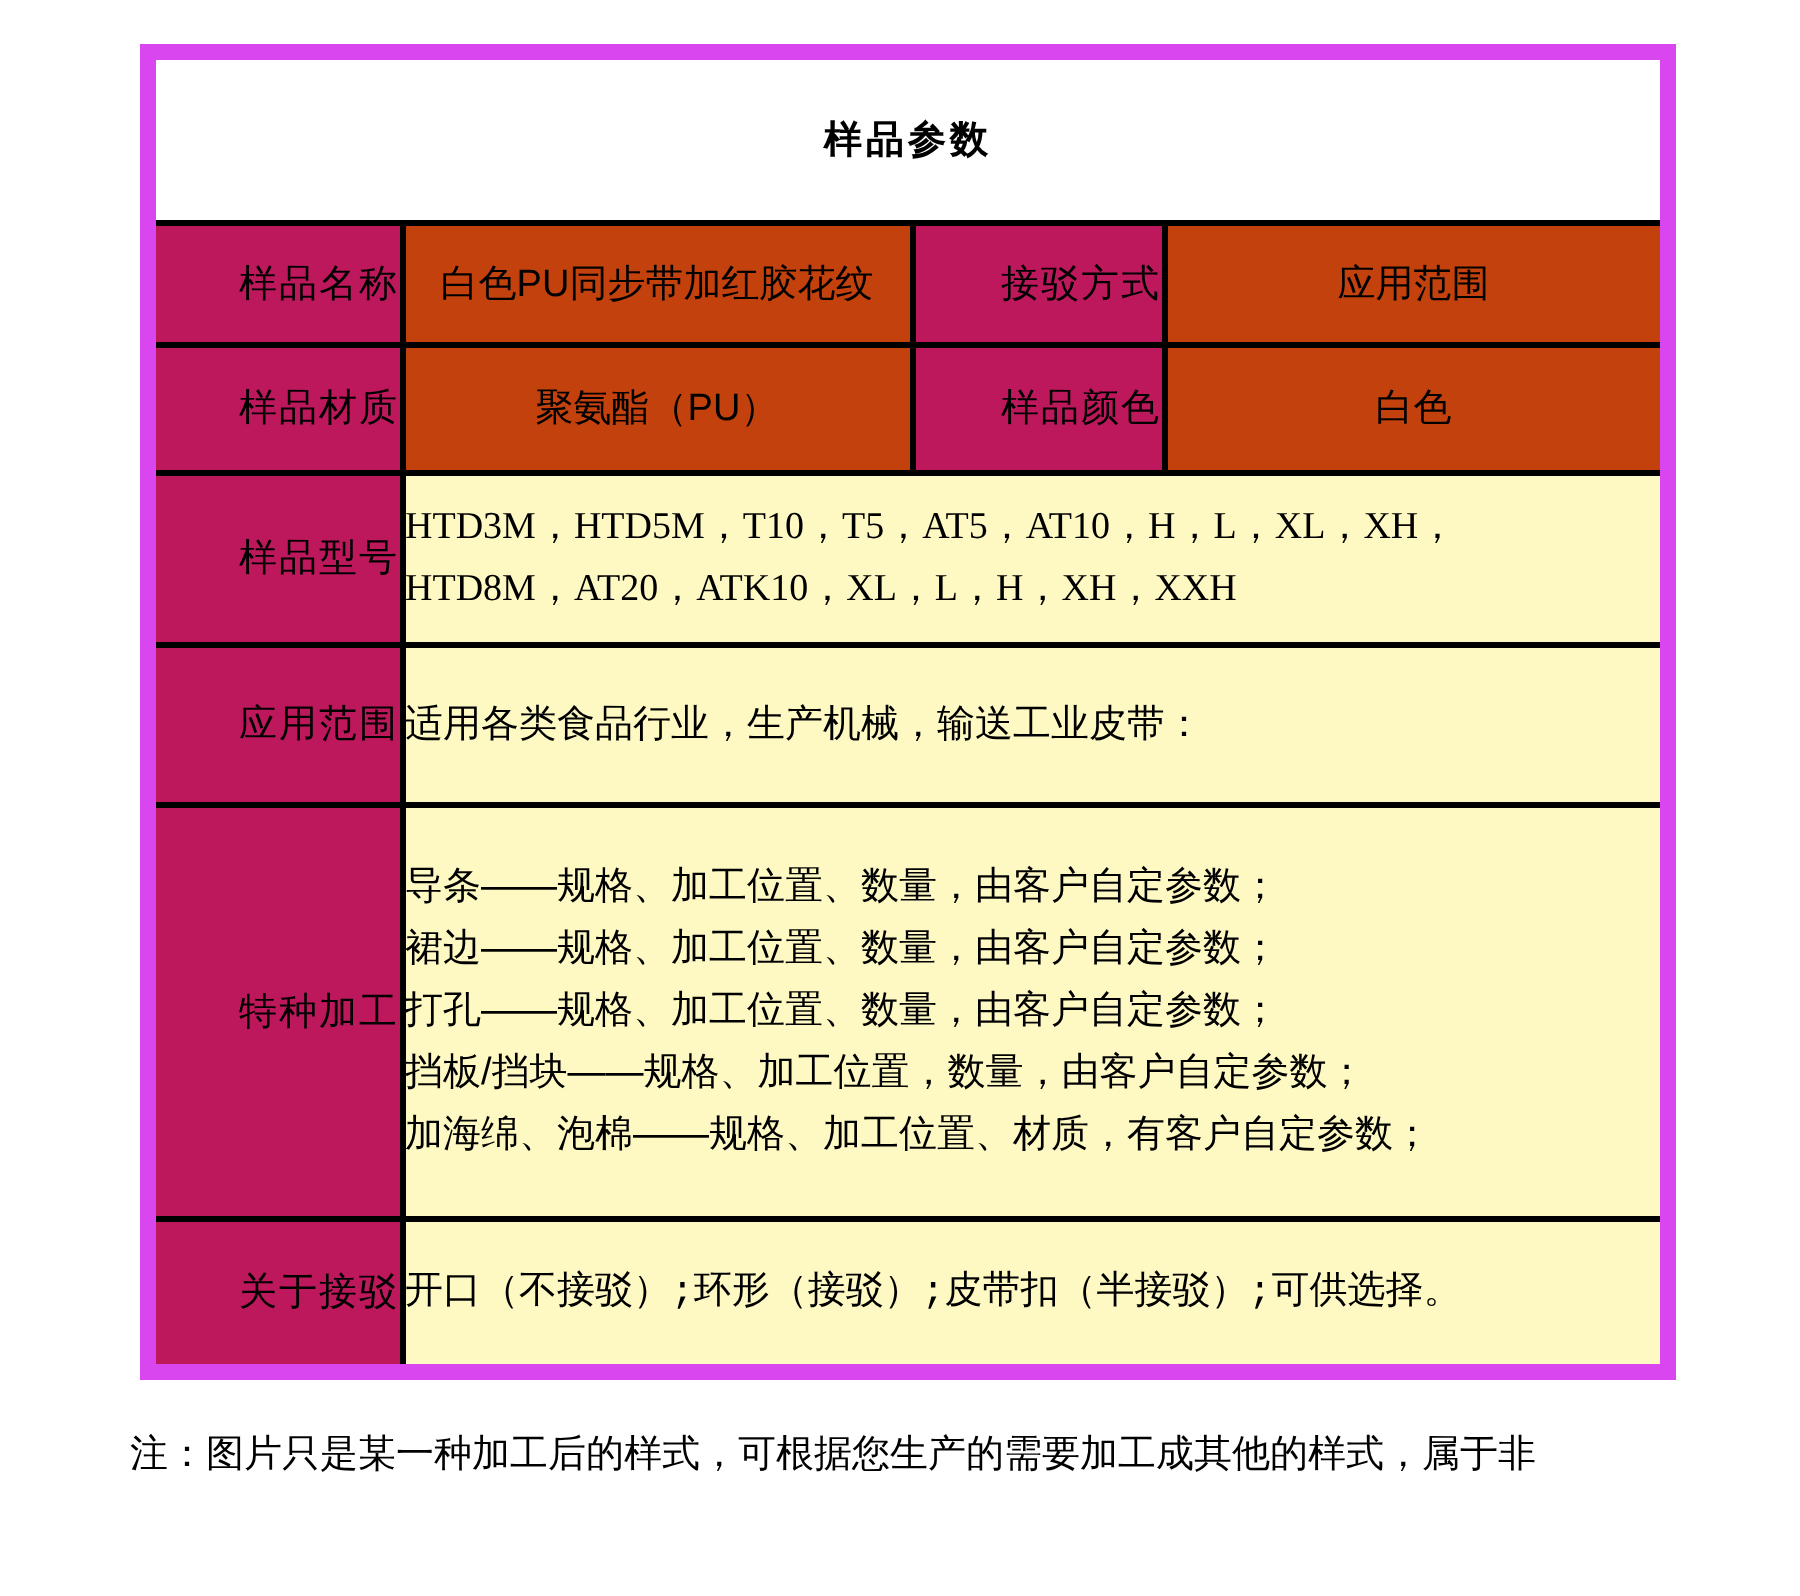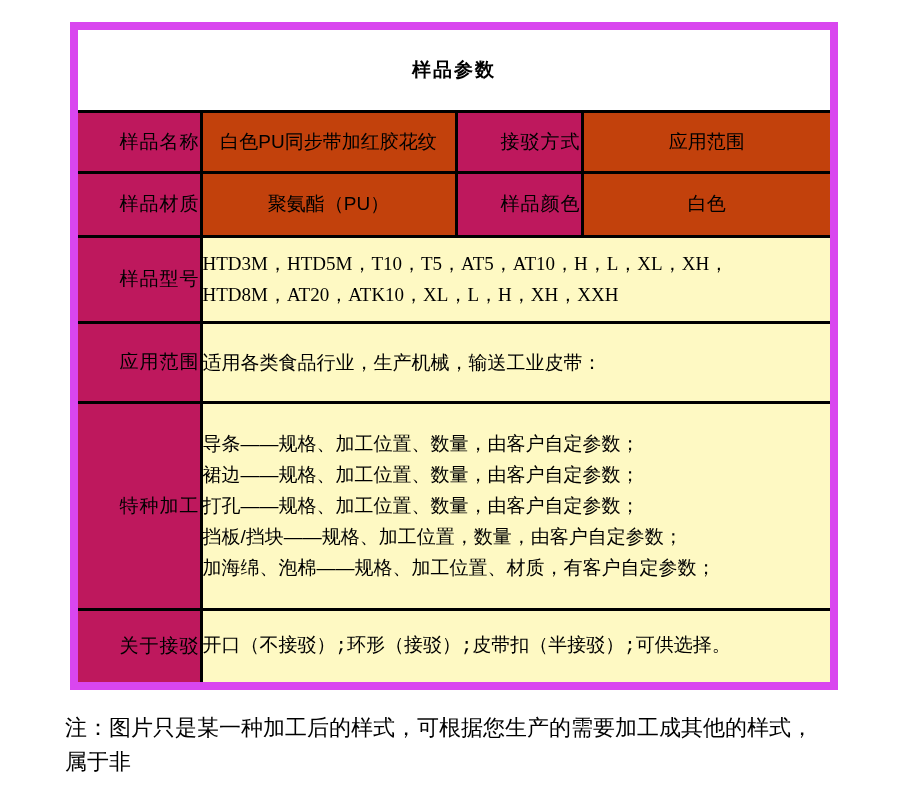--- a/index.html
+++ b/index.html
@@ -56,21 +56,21 @@
     line-height: 31px;
   }
   tr.r-pair-1 { height: 61px; }
   tr.r-pair-2 { height: 64px; }
   tr.r-model  { height: 86px; font-family: Liberation Serif, serif; }
   tr.r-apply  { height: 80px; }
   tr.r-special{ height: 207px; }
   tr.r-joint  { height: 77px; font-family: Liberation Mono, monospace; }
   .note {
     margin: 21px 0 0 -5px;
-    font-size: 22px;
+    font-size: 19px;
     line-height: 34px;
     color: #000000;
   }
 </style>
 </head>
 <body>
 
 <div class="page">
 
   <table class="spec">

